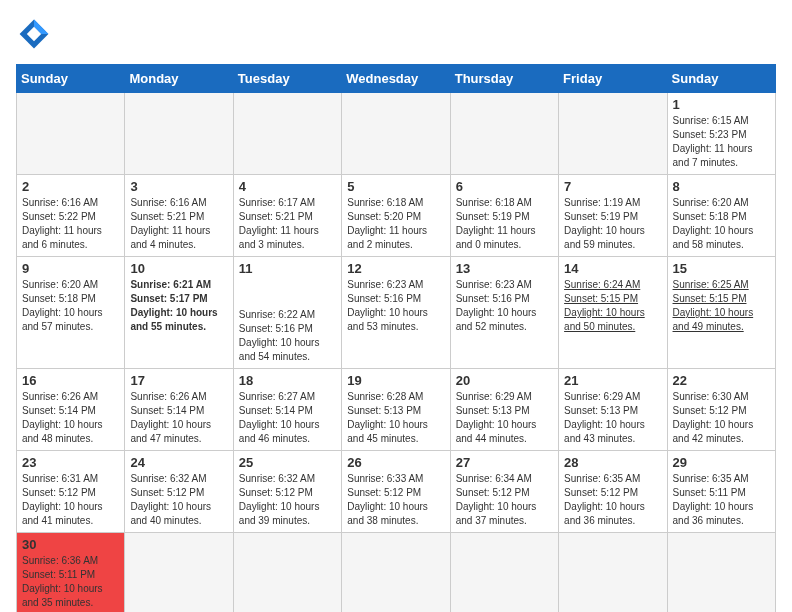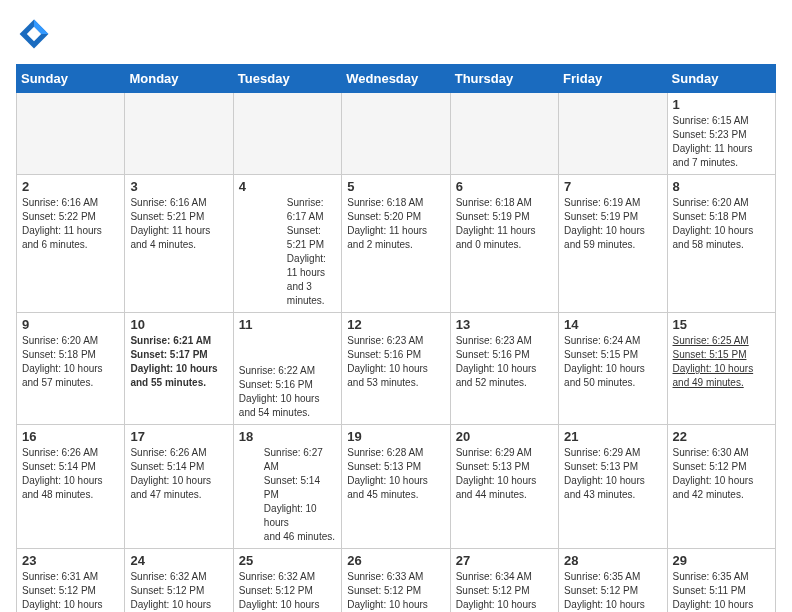--- a/index.html
+++ b/index.html
@@ -148,42 +148,42 @@
         </td>
         <td>
           <span class="day-number">3</span>
           <div class="day-info" style="white-space: pre-line;">Sunrise: 6:16 AM
 Sunset: 5:21 PM
 Daylight: 11 hours
 and 4 minutes.</div>
         </td>
         <td>
           <span class="day-number">4</span>
-          <div class="day-info" style="white-space: pre-line; margin-left: 48px;">Sunrise: 6:17 AM
+          <div class="day-info" style="white-space: pre-line;">Sunrise: 6:17 AM
 Sunset: 5:21 PM
 Daylight: 11 hours
 and 3 minutes.</div>
         </td>
         <td>
           <span class="day-number">5</span>
           <div class="day-info" style="white-space: pre-line;">Sunrise: 6:18 AM
 Sunset: 5:20 PM
 Daylight: 11 hours
 and 2 minutes.</div>
         </td>
         <td>
           <span class="day-number">6</span>
           <div class="day-info" style="white-space: pre-line;">Sunrise: 6:18 AM
 Sunset: 5:19 PM
 Daylight: 11 hours
 and 0 minutes.</div>
         </td>
         <td>
           <span class="day-number">7</span>
-          <div class="day-info" style="white-space: pre-line;">Sunrise: 6:19 AM
+          <div class="day-info" style="white-space: pre-line;">Sunrise: 1:19 AM
 Sunset: 5:19 PM
 Daylight: 10 hours
 and 59 minutes.</div>
         </td>
         <td>
           <span class="day-number">8</span>
           <div class="day-info" style="white-space: pre-line;">Sunrise: 6:20 AM
 Sunset: 5:18 PM
 Daylight: 10 hours
 and 58 minutes.</div>
@@ -220,21 +220,21 @@
         </td>
         <td>
           <span class="day-number">13</span>
           <div class="day-info" style="white-space: pre-line;">Sunrise: 6:23 AM
 Sunset: 5:16 PM
 Daylight: 10 hours
 and 52 minutes.</div>
         </td>
         <td>
           <span class="day-number">14</span>
-          <div class="day-info" style="white-space: pre-line;">Sunrise: 6:24 AM
+          <div class="day-info" style="white-space: pre-line; text-decoration: underline;">Sunrise: 6:24 AM
 Sunset: 5:15 PM
 Daylight: 10 hours
 and 50 minutes.</div>
         </td>
         <td>
           <span class="day-number">15</span>
           <div class="day-info" style="white-space: pre-line; text-decoration: underline;">Sunrise: 6:25 AM
 Sunset: 5:15 PM
 Daylight: 10 hours
 and 49 minutes.</div>
@@ -250,21 +250,21 @@
         </td>
         <td>
           <span class="day-number">17</span>
           <div class="day-info" style="white-space: pre-line;">Sunrise: 6:26 AM
 Sunset: 5:14 PM
 Daylight: 10 hours
 and 47 minutes.</div>
         </td>
         <td>
           <span class="day-number">18</span>
-          <div class="day-info" style="white-space: pre-line; margin-left: 25px;">Sunrise: 6:27 AM
+          <div class="day-info" style="white-space: pre-line;">Sunrise: 6:27 AM
 Sunset: 5:14 PM
 Daylight: 10 hours
 and 46 minutes.</div>
         </td>
         <td>
           <span class="day-number">19</span>
           <div class="day-info" style="white-space: pre-line;">Sunrise: 6:28 AM
 Sunset: 5:13 PM
 Daylight: 10 hours
 and 45 minutes.</div>

